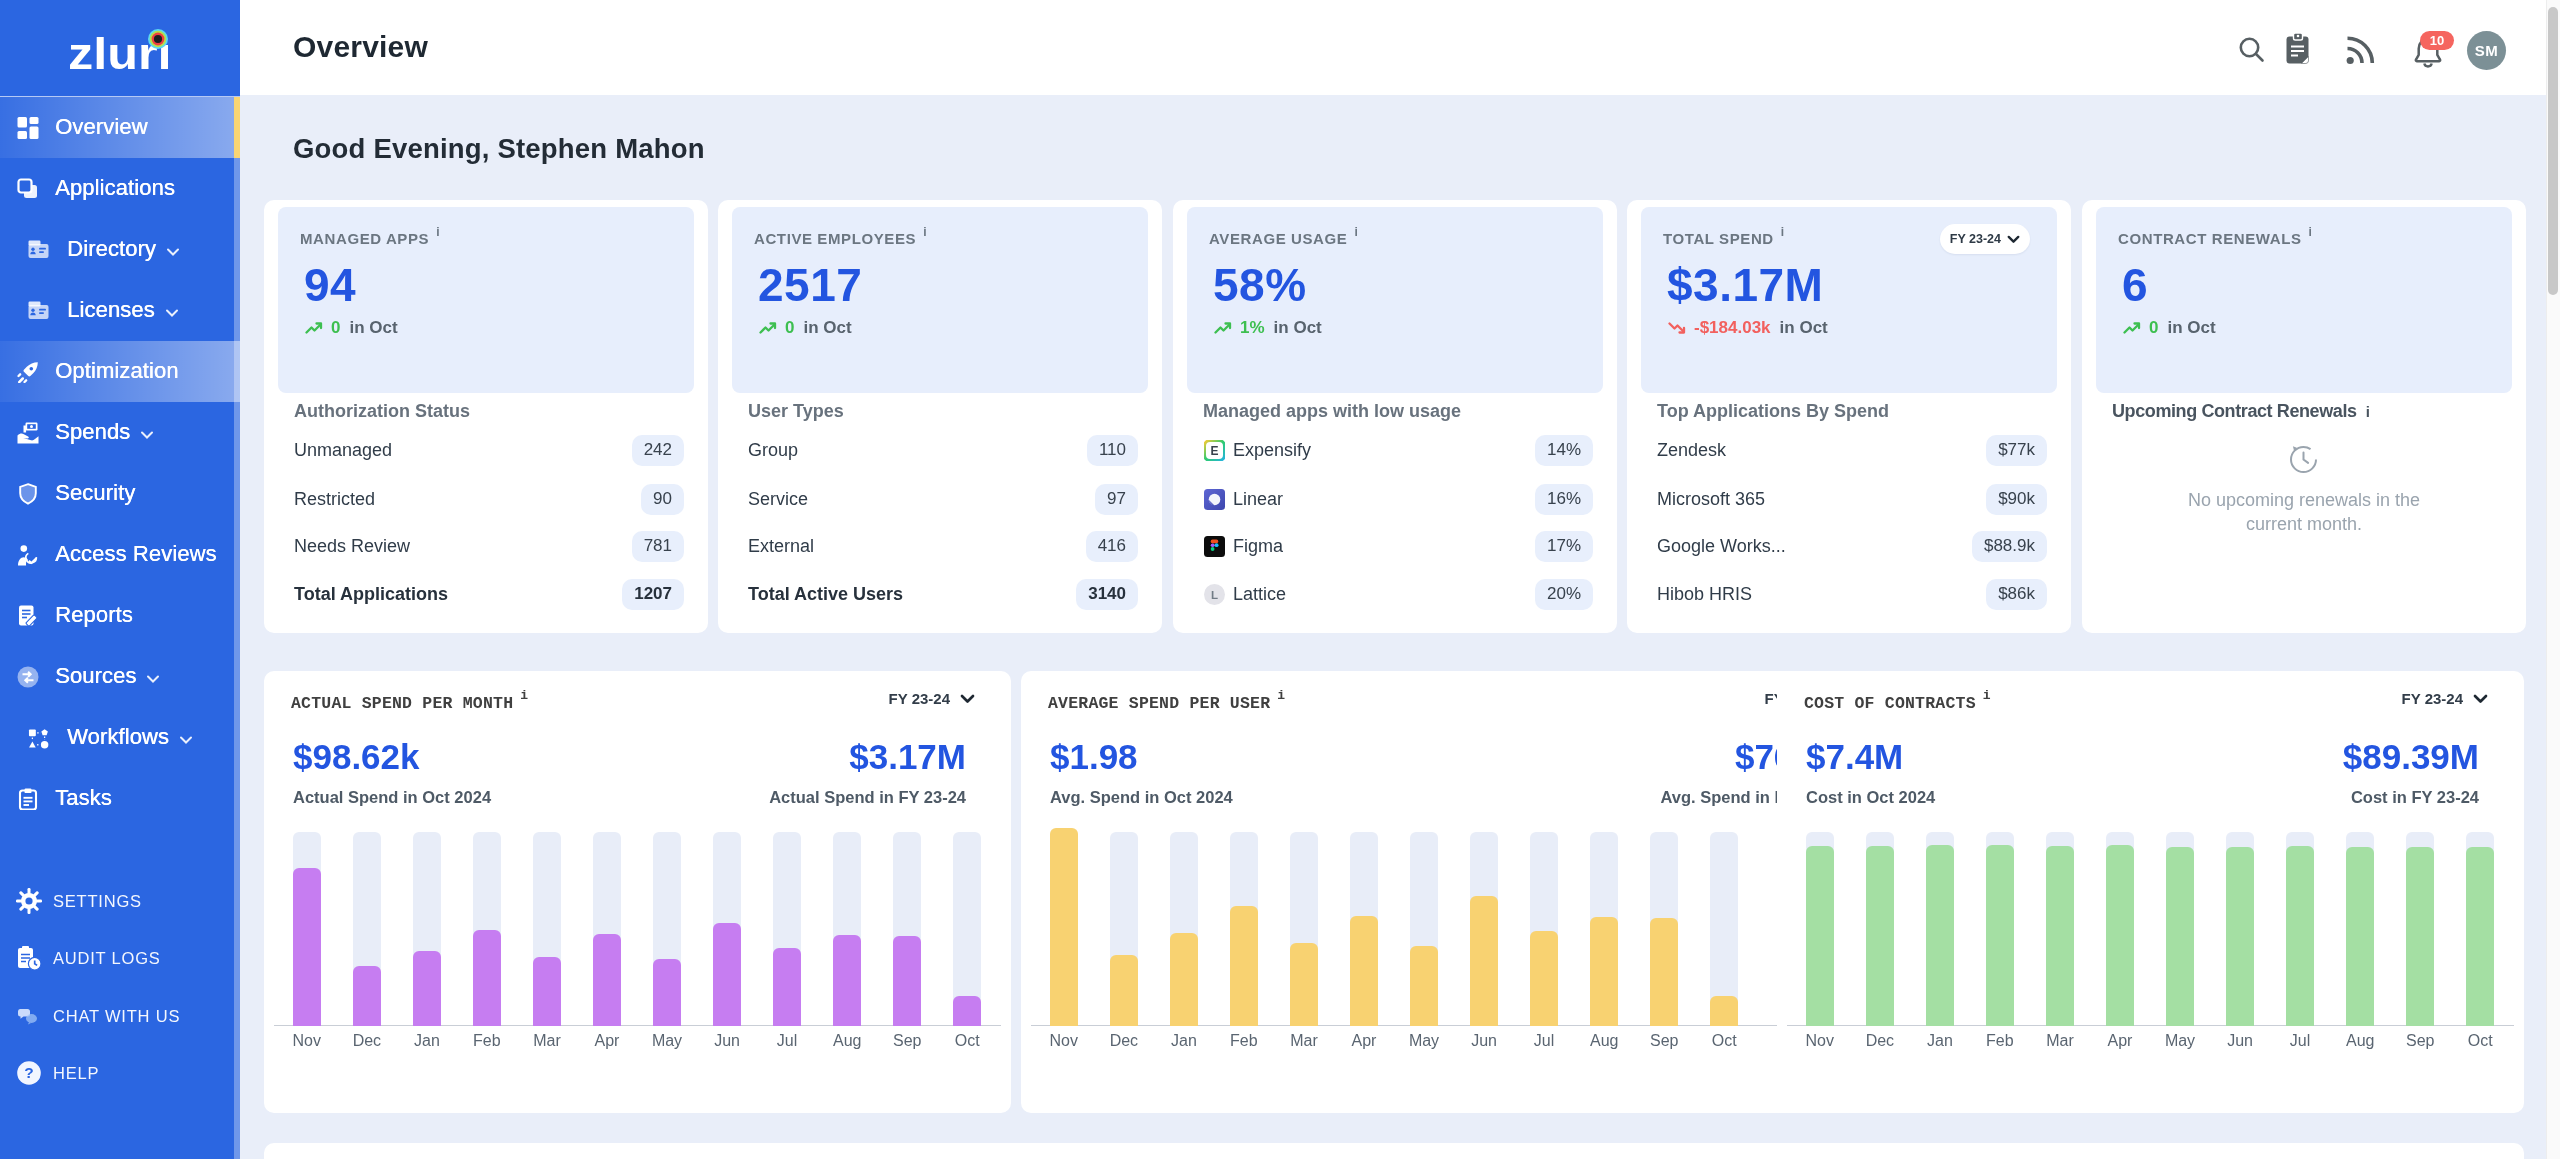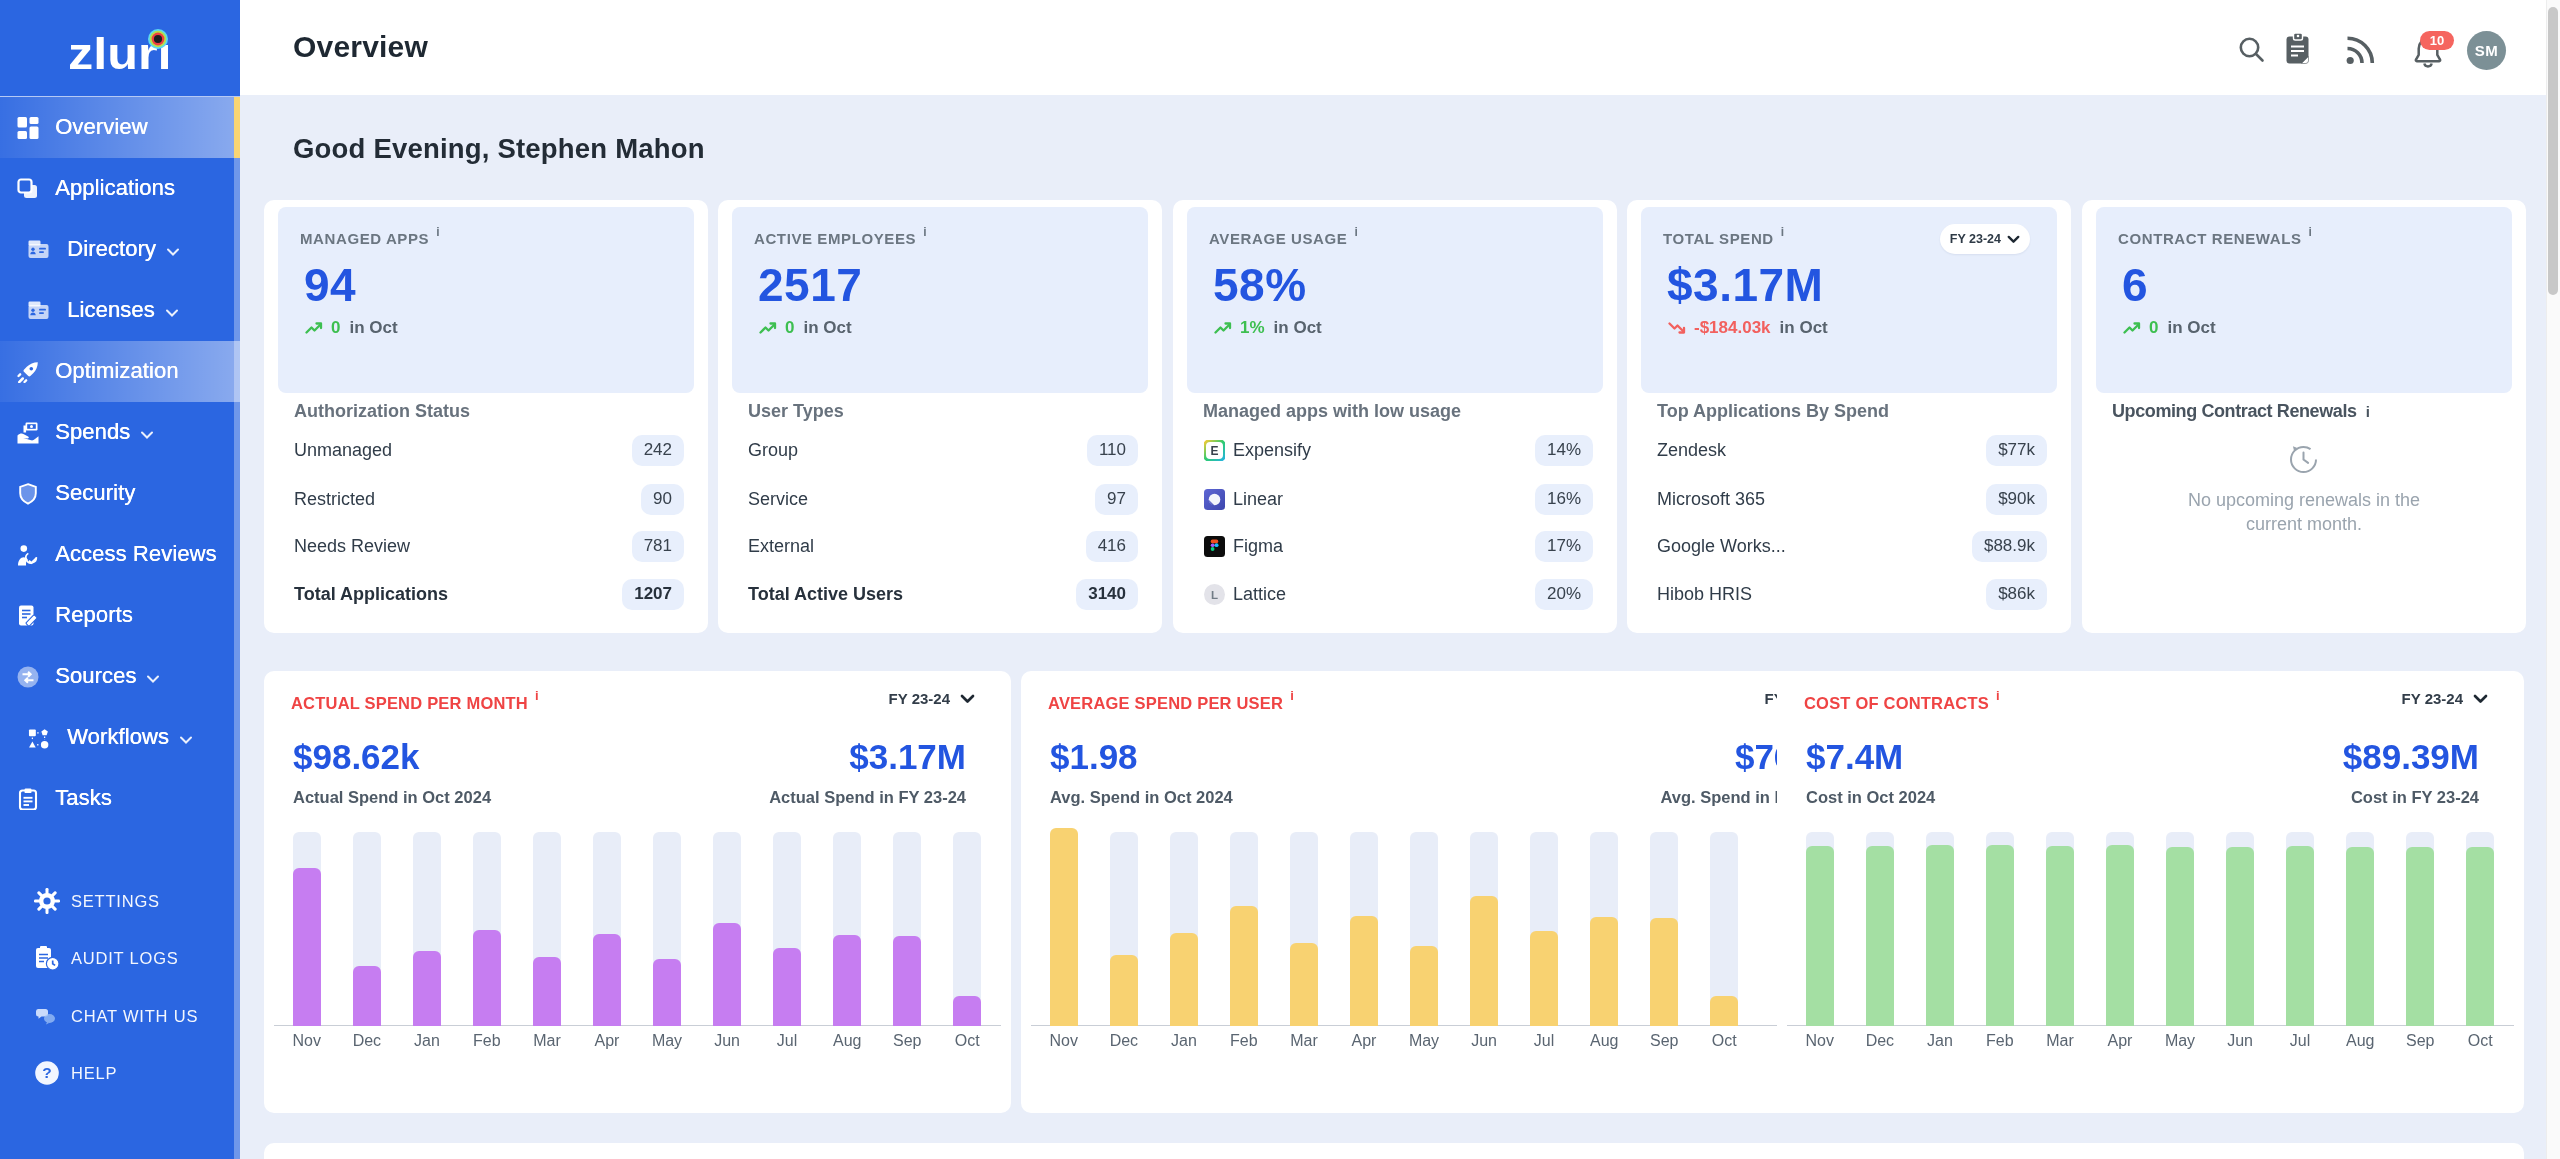--- a/index.html
+++ b/index.html
@@ -12,21 +12,21 @@
 #sbline { position:absolute; left:0; top:96px; width:240px; height:1px; background:rgba(255,255,255,0.65); }
 #sbscroll { position:absolute; left:234px; top:97px; width:6px; height:1062px; background:rgba(255,255,255,0.32); }
 .nav { position:absolute; left:0; width:240px; height:61px; color:#fff; }
 .nav .ic { position:absolute; left:17px; top:50%; margin-top:-11px; width:22px; height:22px; }
 .nav .ic2 { position:absolute; left:28px; top:50%; margin-top:-10px; width:21px; height:21px; }
 .nav .t { position:absolute; left:55px; top:50%; transform:translateY(-52%); font-size:22px; font-weight:400; text-shadow:0.4px 0 0 currentColor; letter-spacing:0.1px; white-space:nowrap; }
 .nav .t2 { left:67px; }
 .nav.active { background:linear-gradient(90deg, rgba(255,255,255,0.06), rgba(255,255,255,0.45)); }
 .nav.ybar::after { content:""; position:absolute; right:0; top:0; width:6px; height:100%; background:#f7c231; }
 .chev { display:inline-block; margin-left:10px; }
-.bnav { position:absolute; left:0; width:280px; height:44px; color:rgba(255,255,255,0.95);margin-left:18px; }
+.bnav { position:absolute; left:0; width:280px; height:44px; color:rgba(255,255,255,0.95); }
 .bnav .ic { position:absolute; left:16px; top:50%; margin-top:-13px; width:26px; height:26px; }
 .bnav .t { position:absolute; left:53px; top:50%; transform:translateY(-50%); font-size:16.5px; letter-spacing:0.8px; }
 
 #header { position:absolute; left:240px; top:0; width:2320px; height:95px; background:#fff; z-index:4; }
 #htitle { position:absolute; left:53px; top:30px; font-size:30px; font-weight:bold; color:#1e2832; letter-spacing:0.2px; }
 .hic { position:absolute; top:35px; }
 #badge { position:absolute; left:2420px; top:31px; min-width:34px; height:19px; background:#f5655f; border-radius:10px; color:#fff; font-size:13px; font-weight:bold; text-align:center; line-height:19px; z-index:6; }
 #avatar { position:absolute; left:2467px; top:31px; width:39px; height:39px; border-radius:50%; background:#7c9096; color:#fff; font-size:15px; font-weight:bold; display:flex; align-items:center; justify-content:center; letter-spacing:0.5px; z-index:6; }
 
 #scrollbar { position:absolute; left:2546px; top:0; width:14px; height:1159px; background:#fafafa; border-left:1px solid #ededed; z-index:9; }
@@ -45,21 +45,21 @@
 .lhead { position:absolute; left:30px; font-size:18px; font-weight:bold; color:#68727d; }
 .lrow { position:absolute; left:0; width:100%; height:31px; }
 .lrow .lab { position:absolute; left:30px; top:50%; transform:translateY(-50%); font-size:18px; color:#303c49; white-space:nowrap; }
 .lrow .lab.b { font-weight:bold; color:#27313c; }
 .lrow .pill { position:absolute; right:24px; top:0; height:31px; padding:0 12px; background:#e8effc; border-radius:10px; font-size:17px; color:#38424d; display:flex; align-items:center; }
 .lrow .pill.b { font-weight:bold; color:#27313c; }
 .appic { position:absolute; left:31px; top:50%; margin-top:-10.5px; width:21px; height:21px; }
 .lrow .lab.withic { left:60px; }
 .fypill { position:absolute; right:41px; top:24px; height:30px; padding:0 10px; background:#fff; border-radius:15px; display:flex; align-items:center; font-size:12.5px; font-weight:bold; color:#2e3a46; box-shadow:0 1px 2px rgba(30,50,90,0.08); }
 
-.chtitle { position:absolute; left:27px; top:19px; font-size:16.5px; font-weight:bold; color:#ef4444; letter-spacing:0.2px; }
+.chtitle { position:absolute; left:27px; top:19px; font-size:16.5px; font-weight:bold; color:#404040; letter-spacing:0.2px;font-family:Liberation Mono, monospace; }
 .chtitle sup { font-size:13px; margin-left:7px; position:relative; top:-2px; }
 .fysel { position:absolute; right:36px; top:19px; display:flex; align-items:center; font-size:15px; font-weight:bold; color:#323d49; }
 .bigL { position:absolute; left:29px; top:66px; font-size:35px; font-weight:bold; color:#2355e0; }
 .bigR { position:absolute; right:45px; top:66px; font-size:35px; font-weight:bold; color:#2355e0; text-align:right; }
 .capL { position:absolute; left:29px; top:117px; font-size:16.5px; font-weight:bold; color:#4e5a66; }
 .capR { position:absolute; right:45px; top:117px; font-size:16.5px; font-weight:bold; color:#4e5a66; text-align:right; }
 .track { position:absolute; bottom:87.5px; width:28px; height:193.5px; background:#e8edf8; border-radius:6px 6px 0 0; }
 .bar { position:absolute; bottom:87.5px; width:28px; border-radius:6px 6px 0 0; }
 .axis { position:absolute; left:10px; right:10px; top:353.5px; height:1.5px; background:#c9ced6; }
 .mlab { position:absolute; top:361px; width:60px; text-align:center; font-size:16px; color:#5a6571; }

